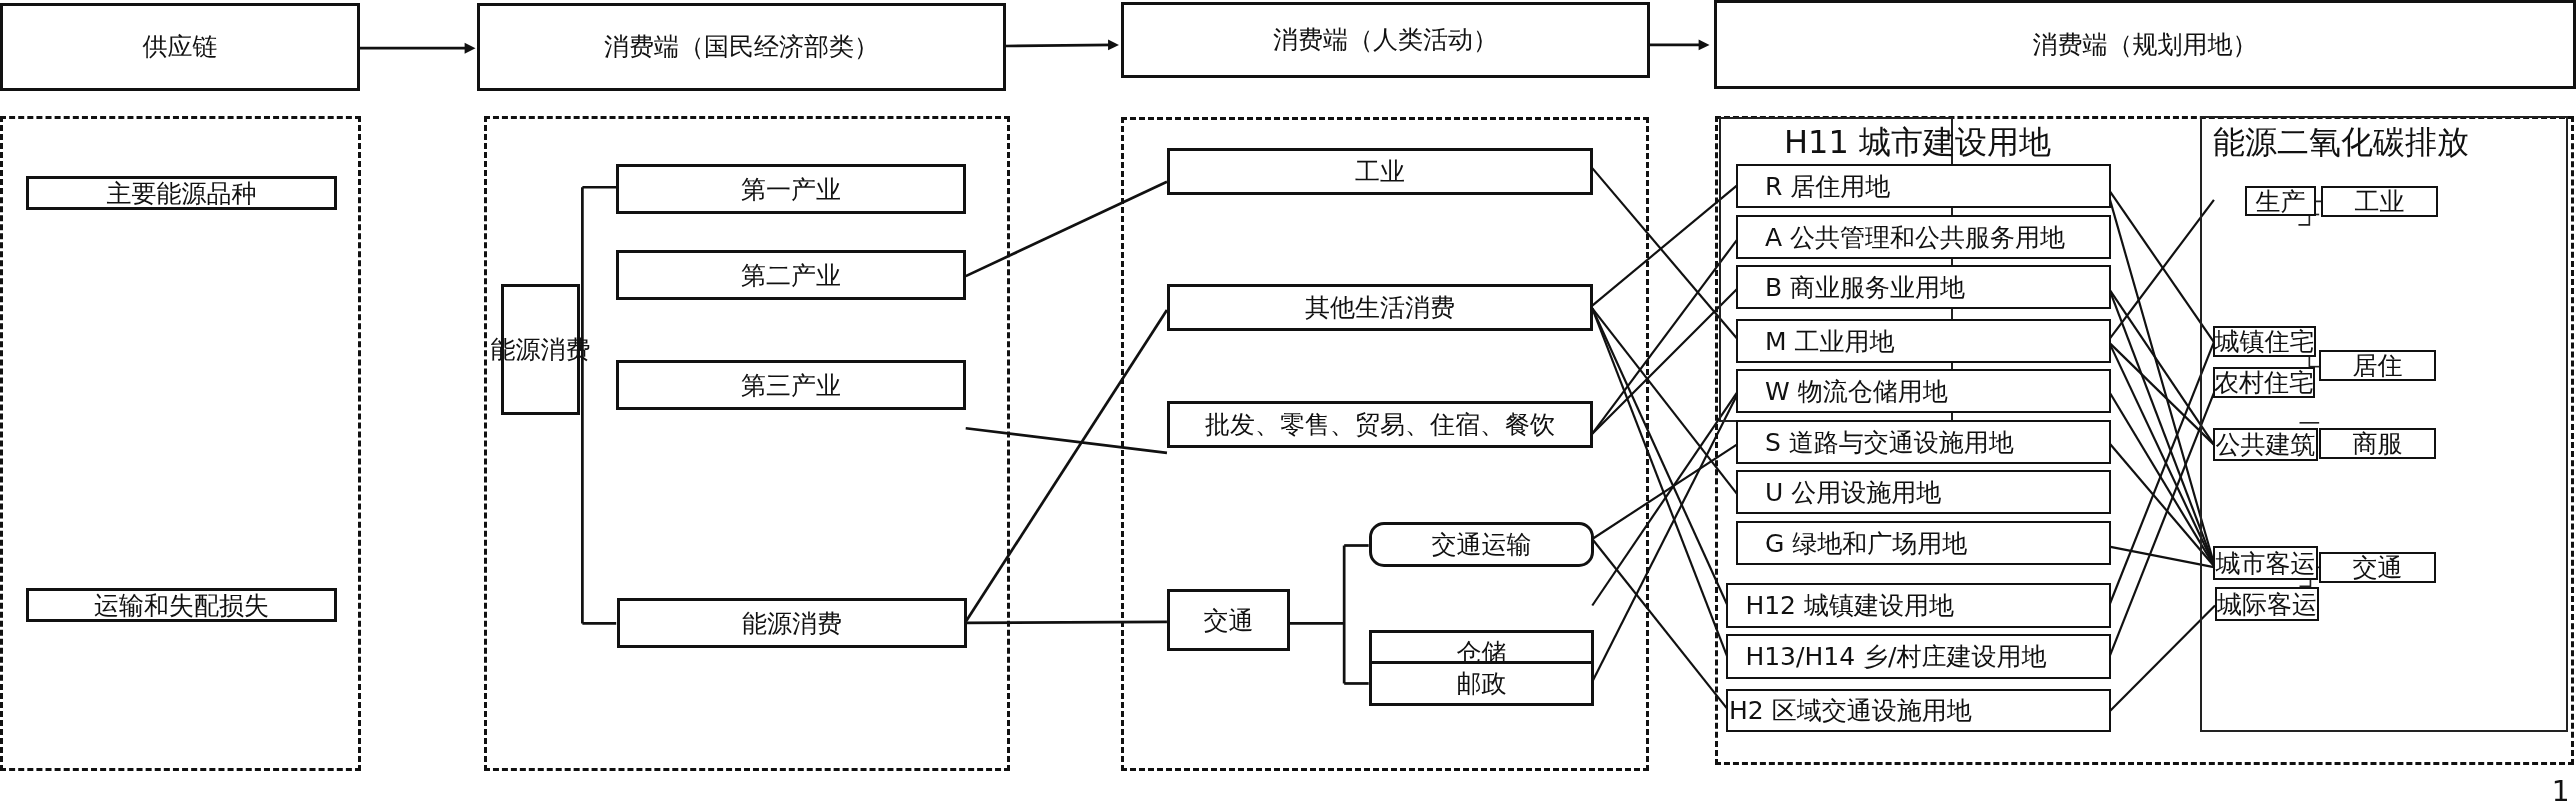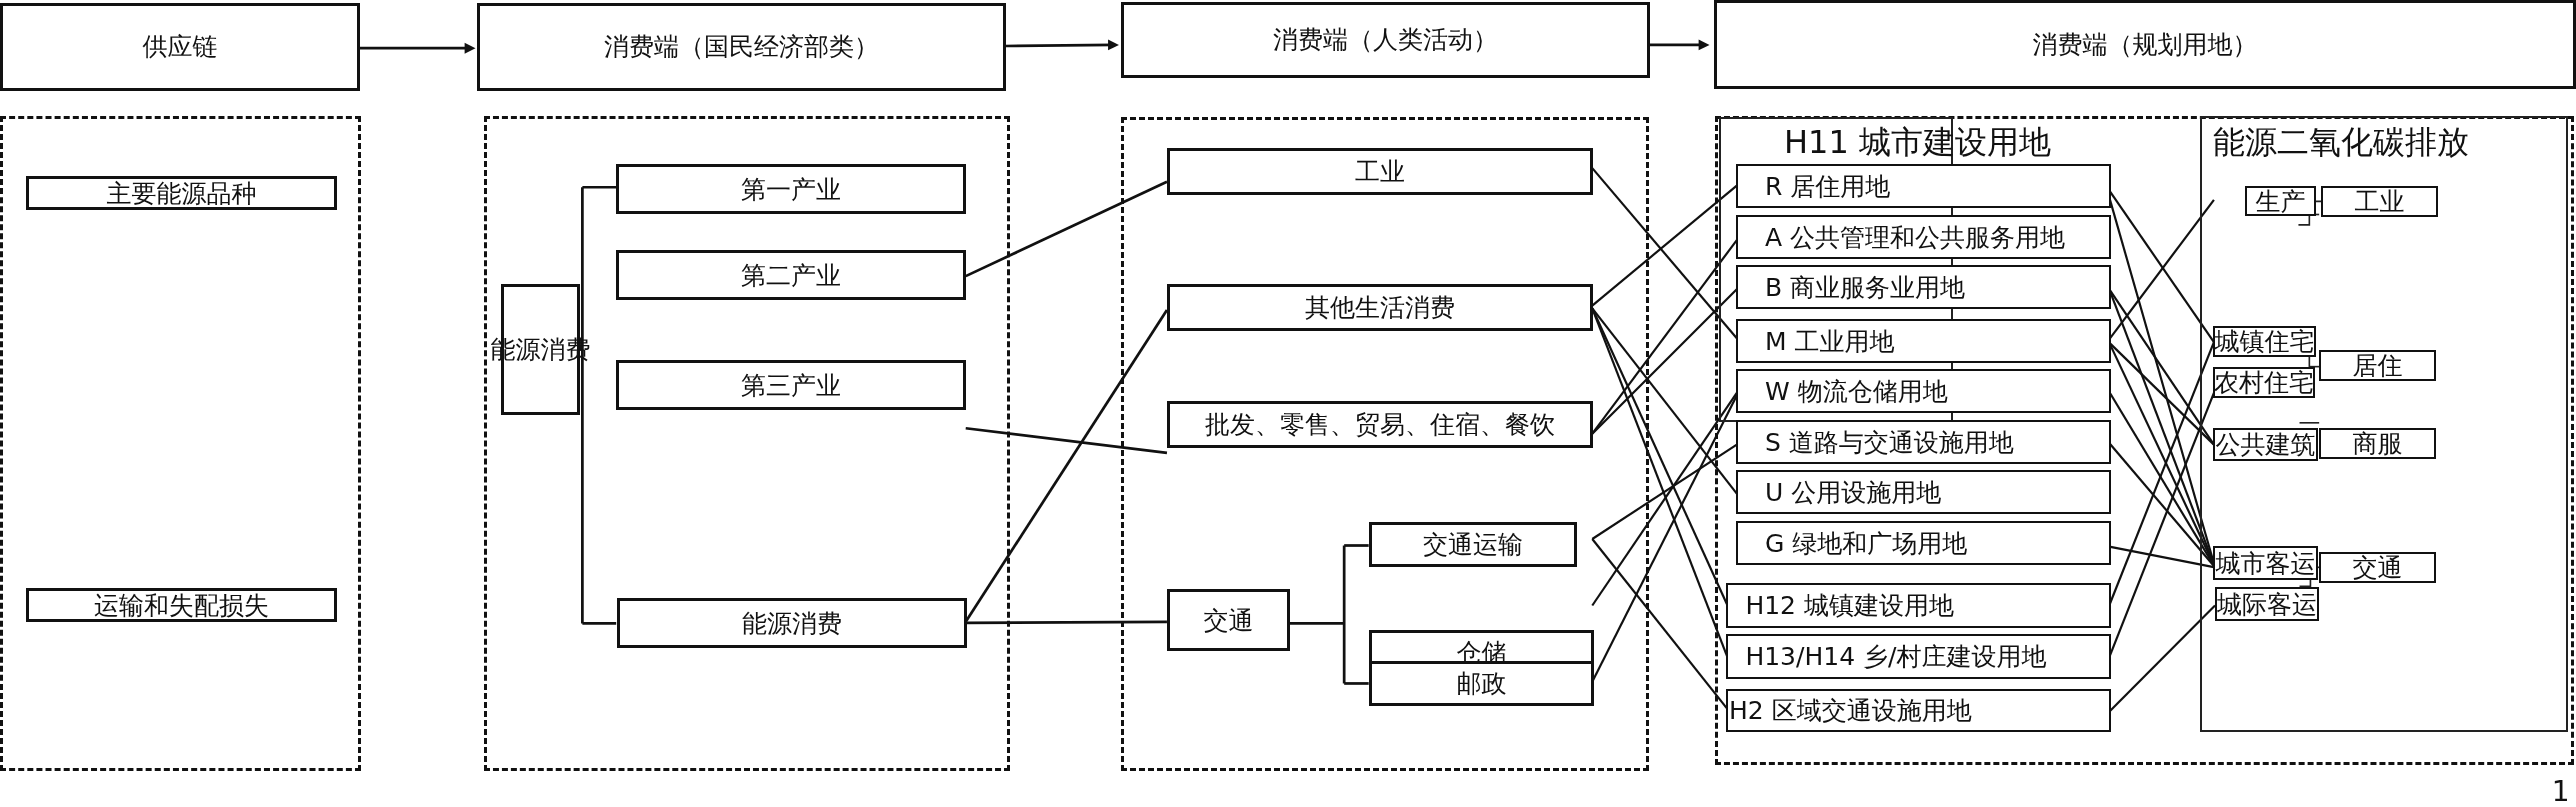--- a/index.html
+++ b/index.html
@@ -130,21 +130,21 @@
   </div>
 <div class="box" style="left:1167px;top:284px;width:426px;height:47px;">
     <span>其他生活消费</span>
   </div>
 <div class="box" style="left:1167px;top:401px;width:426px;height:47px;">
     <span>批发、零售、贸易、住宿、餐饮</span>
   </div>
 <div class="box" style="left:1167px;top:589px;width:123px;height:62px;">
     <span>交通</span>
   </div>
-<div class="box" style="left:1369px;top:522px;width:208px;height:45px;">
+<div class="box" style="left:1369px;top:522px;width:225px;height:45px;border-radius:15px;">
     <span>交通运输</span>
   </div>
 <div class="box" style="left:1369px;top:594px;width:225px;height:45px;margin-top:36px;">
     <span>仓储</span>
   </div>
 <div class="box" style="left:1369px;top:661px;width:225px;height:45px;">
     <span>邮政</span>
   </div>
 
 <div class="frame" style="left:1719px;top:117px;width:234px;height:305px;"></div>

